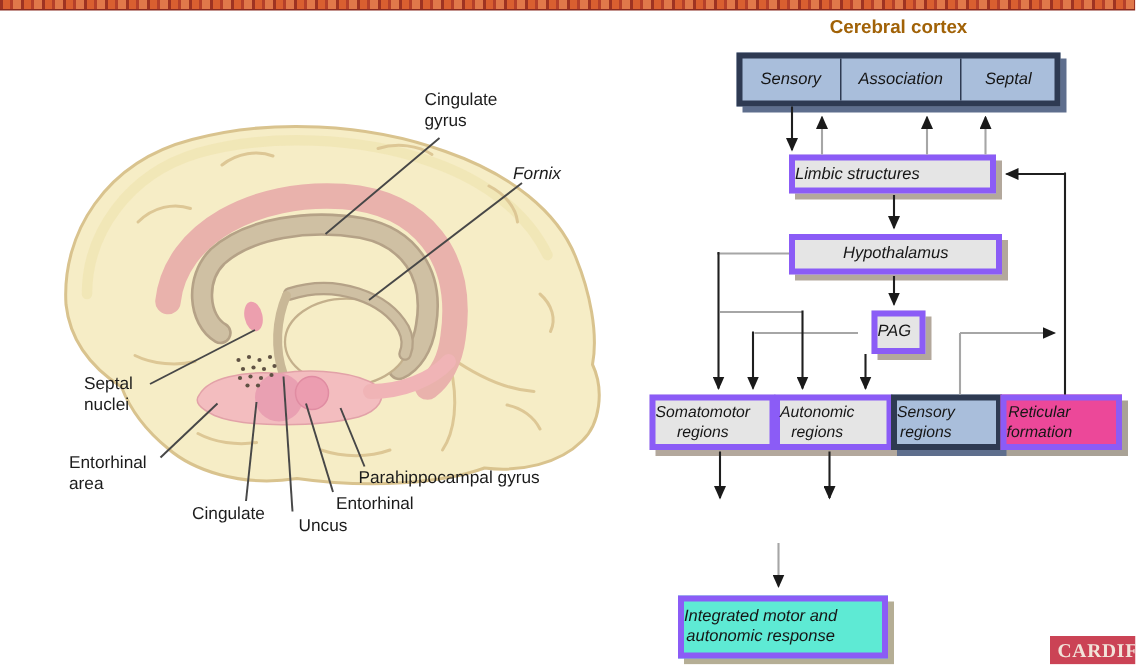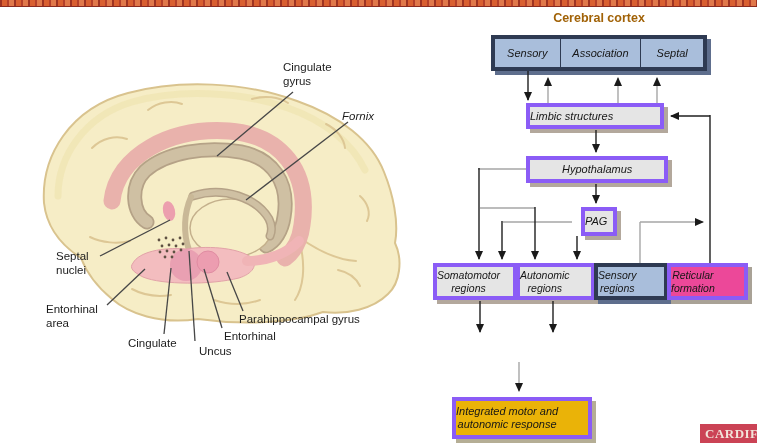--- a/index.html
+++ b/index.html
@@ -24,21 +24,21 @@
   }
   .fbox {
     position:absolute; box-sizing:border-box; display:flex;
     align-items:center; justify-content:flex-start; text-align:center;
     border:4px solid #8b5cf6; color:#161616; font-size:11px; z-index:2;font-style:italic;
   }
   .fbox span { white-space:pre-line; line-height:1.15; }
   .salmon { background:#e5e5e5; box-shadow:4px 4px 0 #b3a89c; }
   .blue   { background:#a9bedb; border-color:#2e3a52; box-shadow:4px 4px 0 #5e6e8d; }
   .green  { background:#ec4899; box-shadow:4px 4px 0 #a9a296; }
-  .yellow { background:#eab308; box-shadow:4px 4px 0 #b5ae95; }
+  .yellow { background:#5eead4; box-shadow:4px 4px 0 #b5ae95; }
   .rowbox { font-size:10.5px; }
   .cortex { padding:0; }
   .cortex .cell {
     box-sizing:border-box; height:100%; display:flex;
     align-items:center; justify-content:center;
   }
   .cortex .cell + .cell { border-left:1px solid #2e3a52; }
   .logo {
     position:absolute; left:700px; top:424px; width:57px; height:19px;
     background:#cb4355; color:#f2e3d9; font-family:"Liberation Serif", serif;

